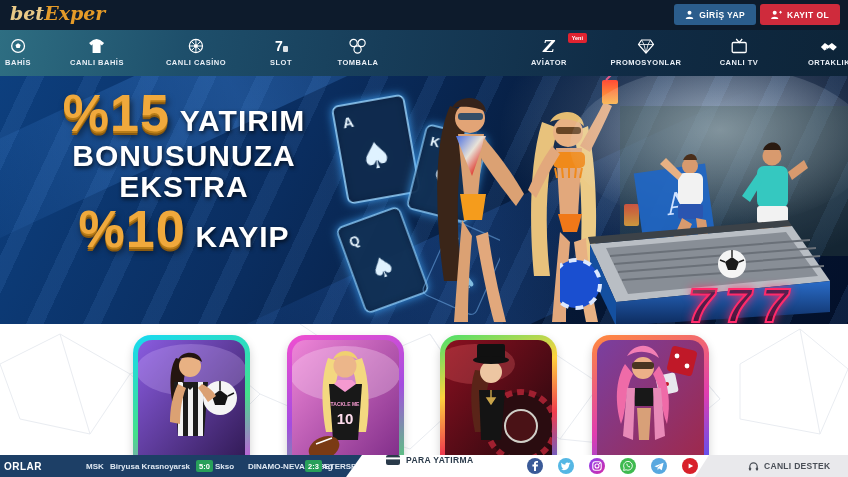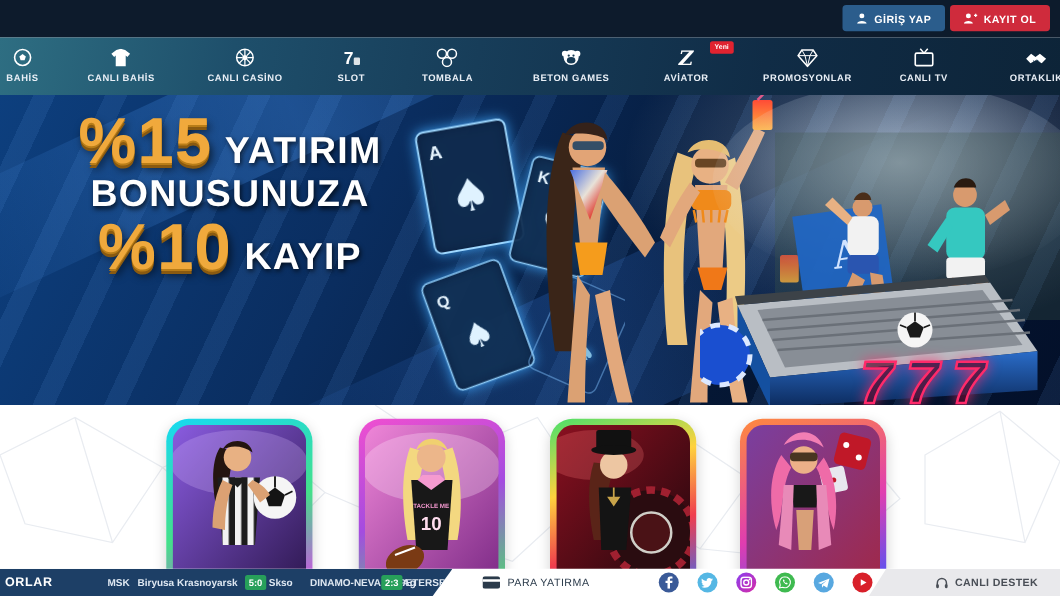--- a/index.html
+++ b/index.html
@@ -60,33 +60,34 @@
   
   .footer{position:absolute;left:0;top:455px;width:848px;height:22px;background:#ffffff;}
   .f-gray{position:absolute;right:0;top:0;width:153px;height:22px;background:#e9e9ec;
           clip-path:polygon(14px 0,100% 0,100% 100%,0 100%);}
   .f-navy{position:absolute;left:0;top:0;width:362px;height:22px;background:#1d3f66;
           clip-path:polygon(0 0,362px 0,346px 100%,0 100%);}
   .tk{position:absolute;top:0;height:22px;display:flex;align-items:center;color:#dfe8f2;
       font-size:8px;font-weight:bold;white-space:nowrap;}
   .tk.lbl{font-size:10px;color:#ffffff;letter-spacing:.5px;}
   .score{background:#27a05a;color:#fff;border-radius:2px;padding:1.5px 3px;font-size:7.5px;font-weight:bold;}
-  .deposit{position:absolute;left:386px;top:0;height:22px;display:flex;align-items:center;gap:6px;
-           font-size:8.5px;font-weight:normal;color:#2a3a4a;letter-spacing:.4px;cursor:pointer;}
+  .deposit{position:absolute;left:386px;top:0;height:22px;display:flex;gap:6px;
+           font-size:8.5px;font-weight:bold;color:#2a3a4a;letter-spacing:.4px;cursor:pointer;}
   .socials{position:absolute;left:527px;top:3px;display:flex;gap:15px;}
   .soc{width:16px;height:16px;border-radius:50%;display:flex;align-items:center;justify-content:center;cursor:pointer;}
   .support{position:absolute;left:748px;top:0;height:22px;display:flex;align-items:center;gap:5px;
            font-size:8.5px;font-weight:bold;color:#4a4f57;letter-spacing:.3px;cursor:pointer;}
 </style>
 </head>
 <body>
 
 <div id="app">
 
   <div class="topbar">
+    <div class="logo"><span class="l1">bet</span><span class="l2">Exper</span></div>
     <div class="tbtn register">
       <svg width="11" height="9" viewBox="0 0 12 10">
           <circle cx="4" cy="3" r="2.2" fill="#fff"></circle>
           <path d="M0 10 C0 6.8 8 6.8 8 10 Z" fill="#fff"></path>
           <path d="M9 2.5 h3 M10.5 1 v3" stroke="#fff" stroke-width="1.1"></path>
         </svg>
       <span>KAYIT OL</span>
     </div>
     <div class="tbtn login">
       <svg width="9" height="9" viewBox="0 0 10 10">
@@ -136,33 +137,20 @@
     </div>
     <div class="nitem" style="left:358px">
       <span class="nicon">
           <svg width="18" height="16" viewBox="0 0 18 16">
             <circle cx="5" cy="5" r="3.6" fill="none" stroke="#fff" stroke-width="1.2"></circle>
             <circle cx="13" cy="5" r="3.6" fill="none" stroke="#fff" stroke-width="1.2"></circle>
             <circle cx="9" cy="11.5" r="3.6" fill="none" stroke="#fff" stroke-width="1.2"></circle>
           </svg>
         </span>
       <span class="nlabel">TOMBALA</span>
-    </div>
-    <div class="nitem" style="left:457px">
-      <span class="nicon">
-          <svg width="17" height="16" viewBox="0 0 17 16">
-            <circle cx="3.5" cy="5" r="2.4" fill="#fff"></circle>
-            <circle cx="13.5" cy="5" r="2.4" fill="#fff"></circle>
-            <circle cx="8.5" cy="8" r="6" fill="#fff"></circle>
-            <ellipse cx="8.5" cy="10.2" rx="3.4" ry="2.6" fill="#163a54"></ellipse>
-            <circle cx="6.6" cy="6.4" r=".9" fill="#163a54"></circle>
-            <circle cx="10.4" cy="6.4" r=".9" fill="#163a54"></circle>
-          </svg>
-        </span>
-      <span class="nlabel">BETON GAMES</span>
     </div>
     <div class="nitem" style="left:549px">
       <span class="badge-new">Yeni</span>
       <span class="nicon">
           <svg width="16" height="16" viewBox="0 0 16 16">
             <text x="2" y="14" font-family="DejaVu Serif,serif" font-style="italic" font-weight="bold" font-size="16" fill="#fff">Z</text>
           </svg>
         </span>
       <span class="nlabel">AVİATOR</span>
     </div>
@@ -321,20 +309,21 @@
 
       <text x="128" y="246" font-size="48" font-style="italic" font-weight="bold" letter-spacing="10" fill="rgba(40,6,30,.55)" stroke="#ff2a6a" stroke-width="2" style="filter:drop-shadow(0 0 5px #ff2a6a)" font-family="Liberation Sans,sans-serif">777</text>
     </svg>
 
     <div class="headline">
       <div class="hl-row">
         <span class="gold">%15</span>
         <span class="wht">YATIRIM</span>
       </div>
       <div class="wht">BONUSUNUZA</div>
+      <div class="wht">EKSTRA</div>
       <div class="hl-row">
         <span class="gold">%10</span>
         <span class="wht">KAYIP</span>
       </div>
     </div>
   </div>
 
   <div class="white-sec">
     <svg width="848" height="131" style="position:absolute;left:0;top:0">
       <g stroke="#e9ecf1" stroke-width="1" fill="none">

